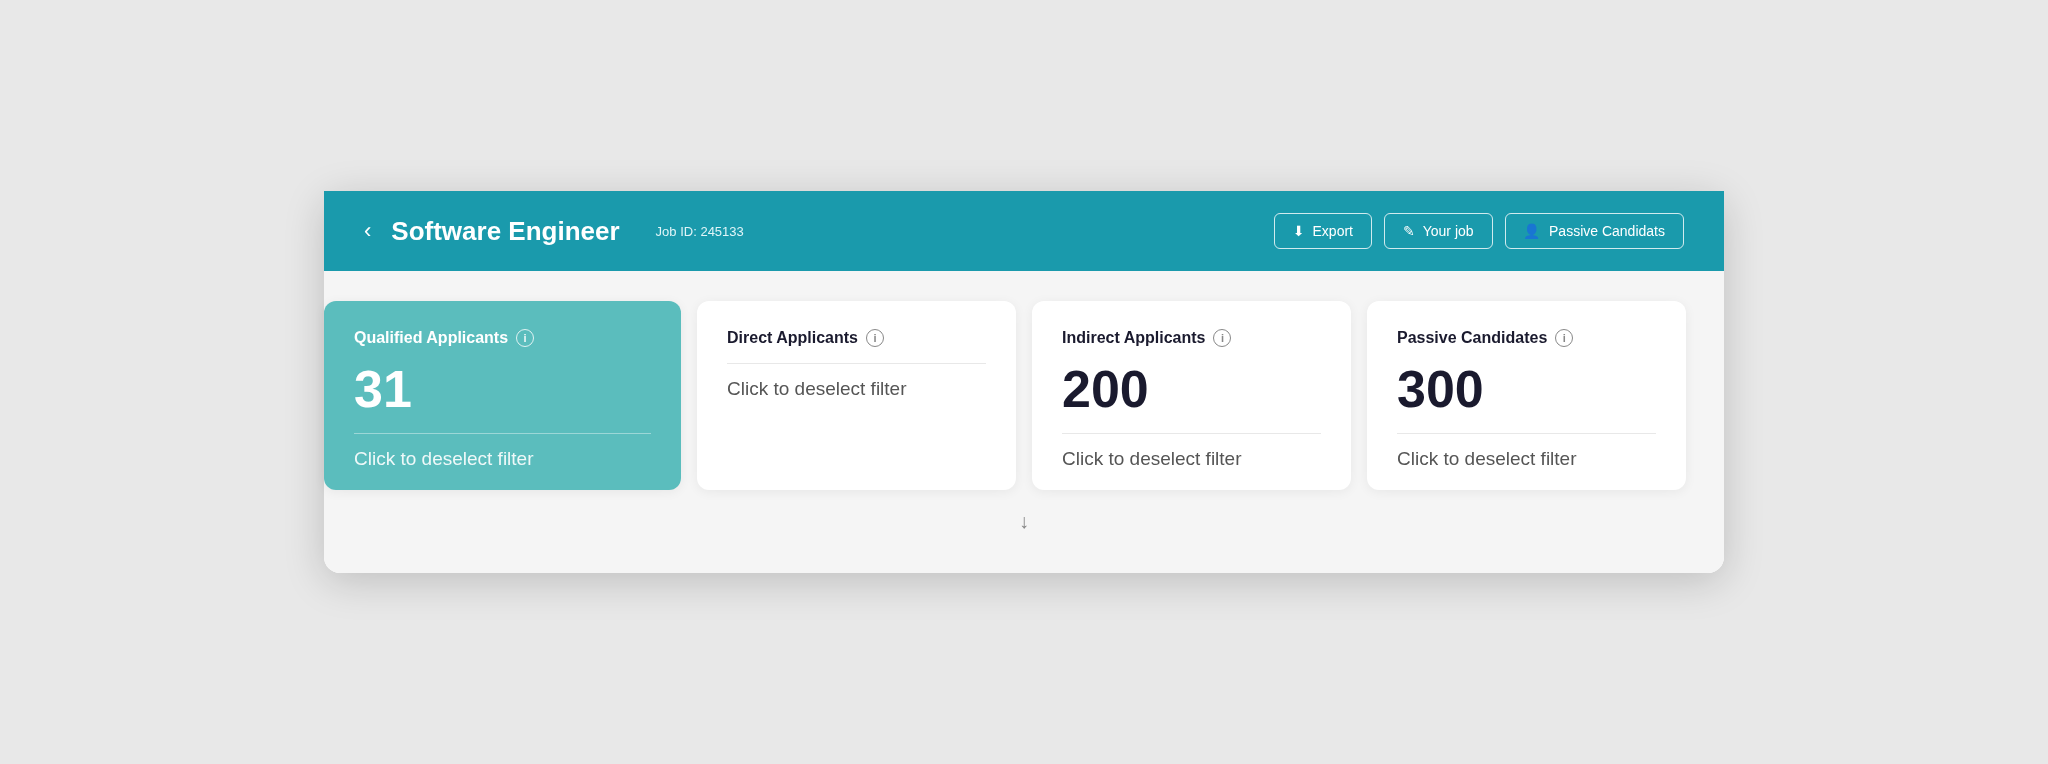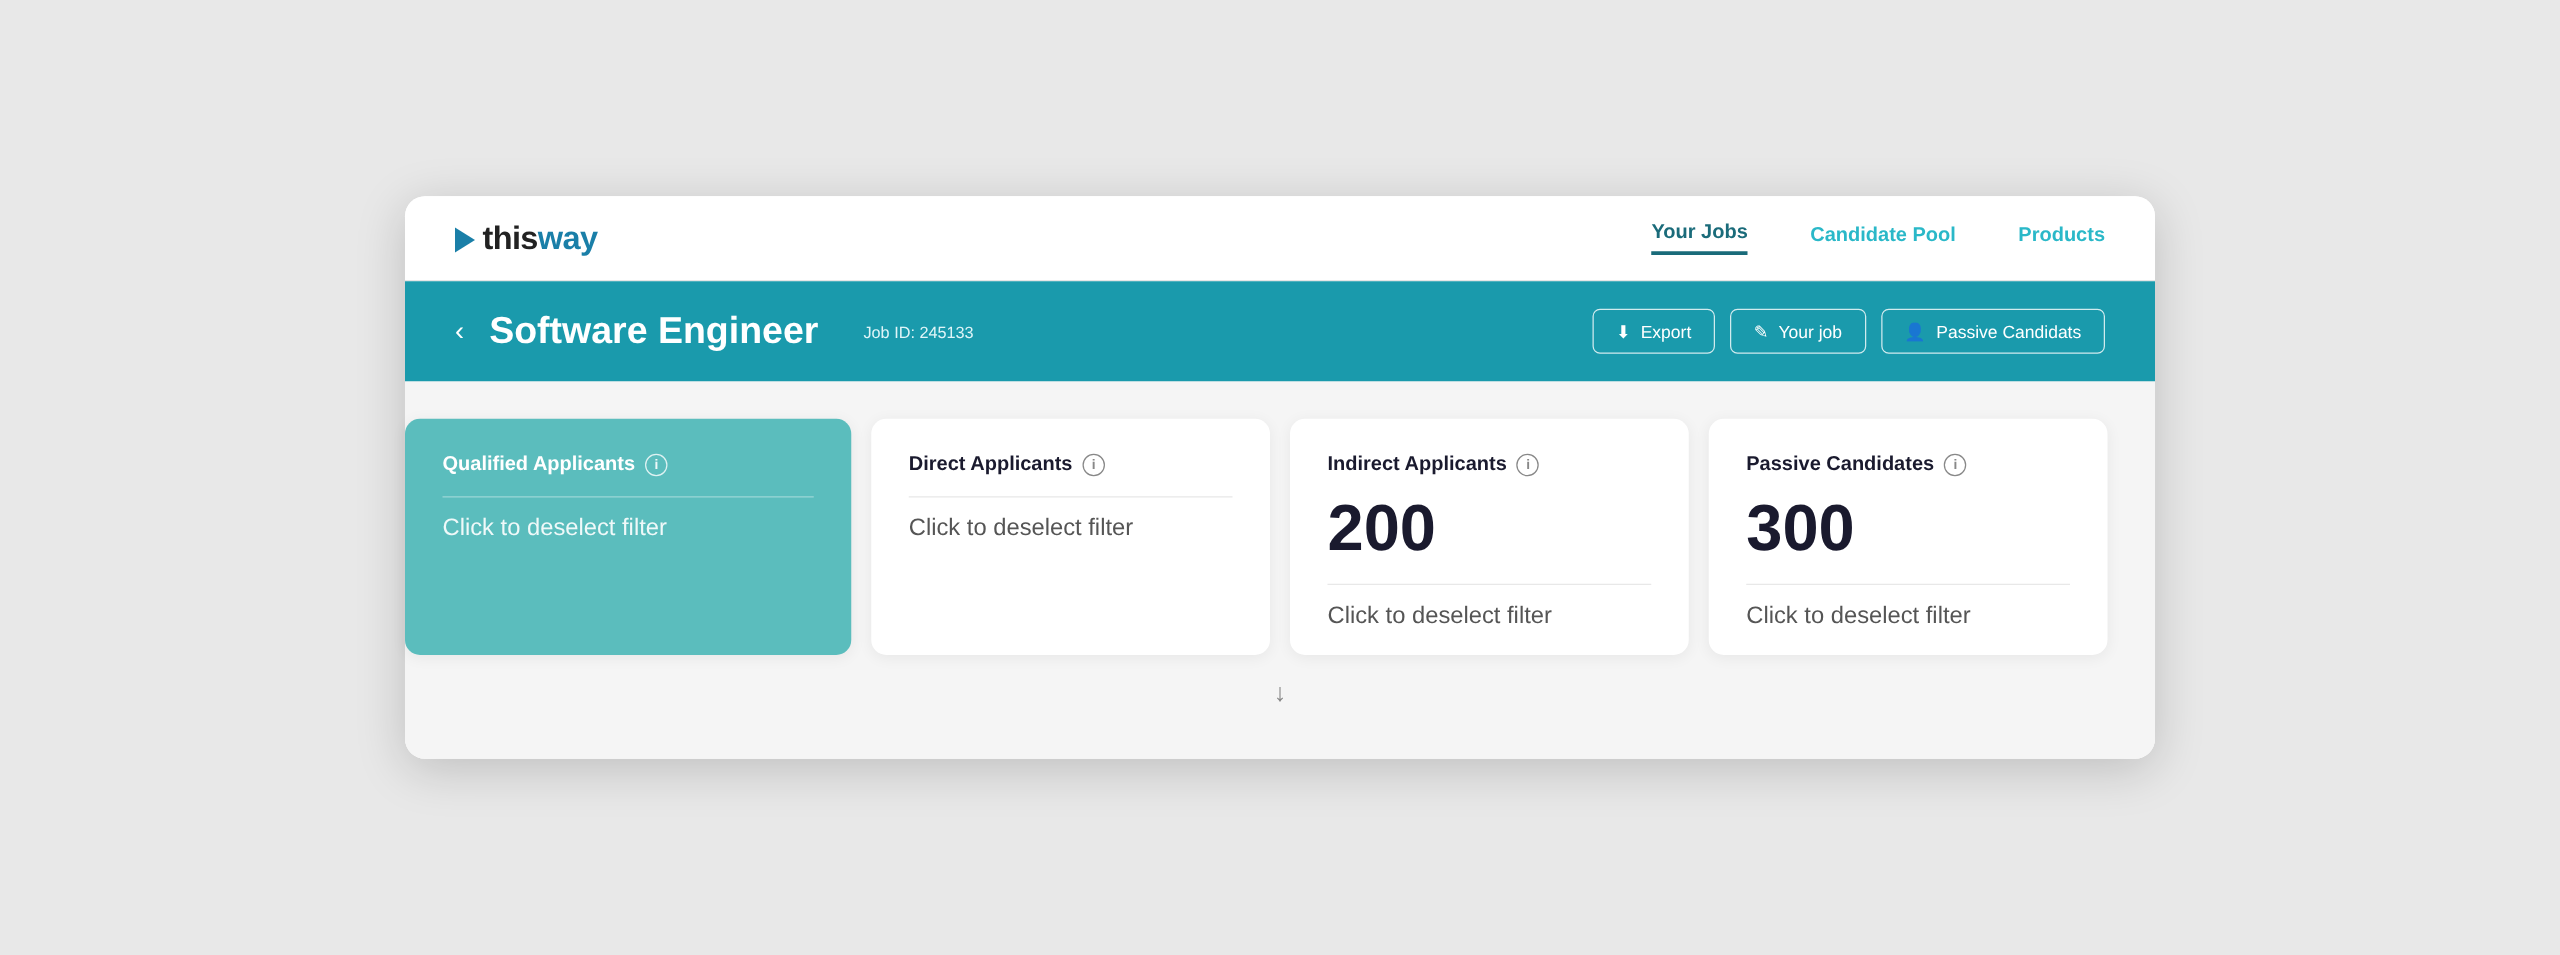--- a/index.html
+++ b/index.html
@@ -101,21 +101,21 @@
 
     .back-arrow {
       color: #fff;
       font-size: 22px;
       cursor: pointer;
       font-weight: 300;
     }
 
     .job-title {
       color: #fff;
-      font-size: 30px;
+      font-size: 26px;
       font-weight: 800;
       margin-right: 16px;
     }
 
     .job-id {
       color: #e0f5f8;
       font-size: 13px;
       font-weight: 400;
       margin-right: auto;
     }
@@ -258,34 +258,20 @@
       margin-right: 2px;
       position: relative;
       top: 1px;
     }
   </style>
 </head>
 <body>
 
 <div class="browser-window">
 
-  <nav class="navbar">
-    <div class="logo">
-      <div class="logo-arrow"></div>
-      <span class="logo-text">
-        <span class="this">this</span><span class="way">way</span>
-      </span>
-    </div>
-
-    <div class="nav-tabs">
-      <a class="nav-tab active">Your Jobs</a>
-      <a class="nav-tab">Candidate Pool</a>
-      <a class="nav-tab">Products</a>
-    </div>
-  </nav>
 
   <div class="page-content">
 
     <div class="job-header">
       <span class="back-arrow">‹</span>
       <span class="job-title">Software Engineer</span>
       <span class="job-id">Job ID: 245133</span>
 
       <div class="job-actions">
         <button class="job-action-btn">
@@ -303,20 +289,21 @@
       </div>
     </div>
 
     <div class="stats-grid">
 
       <div class="stat-card active">
         <div class="stat-card-header">
           <span class="stat-label">Qualified Applicants</span>
           <span class="info-icon">i</span>
         </div>
+        <div class="stat-number">31</div>
         <div class="stat-divider"></div>
         <div class="stat-action">Click to deselect filter</div>
       </div>
 
       <div class="stat-card">
         <div class="stat-card-header">
           <span class="stat-label">Direct Applicants</span>
           <span class="info-icon">i</span>
         </div>
         <div class="stat-divider"></div>

